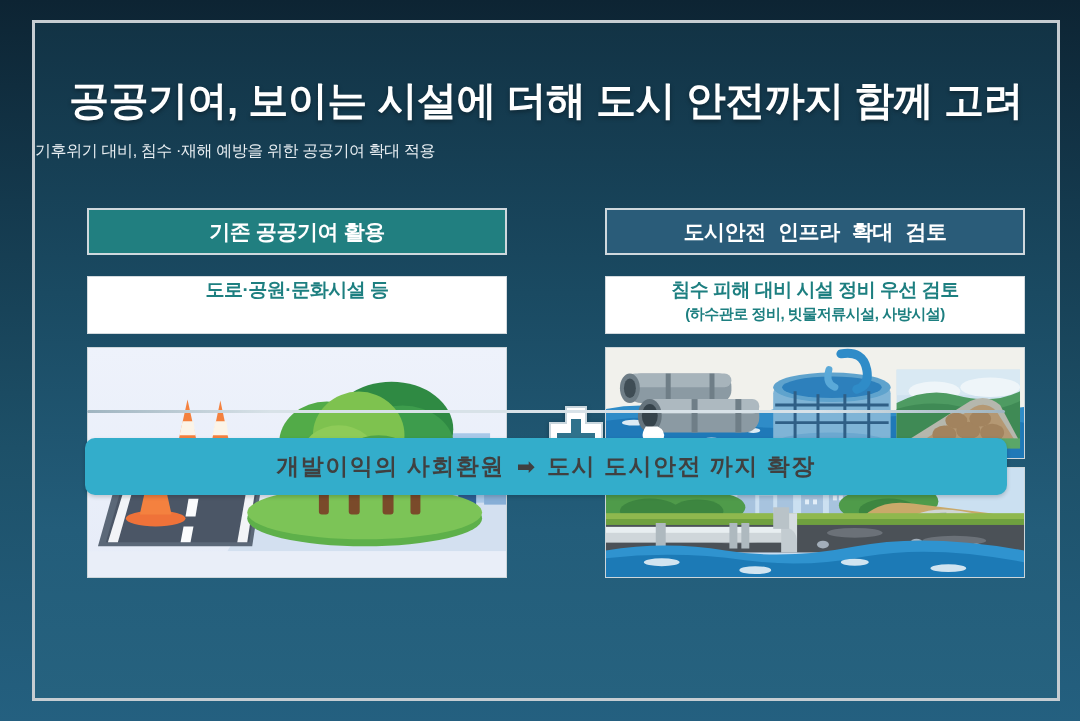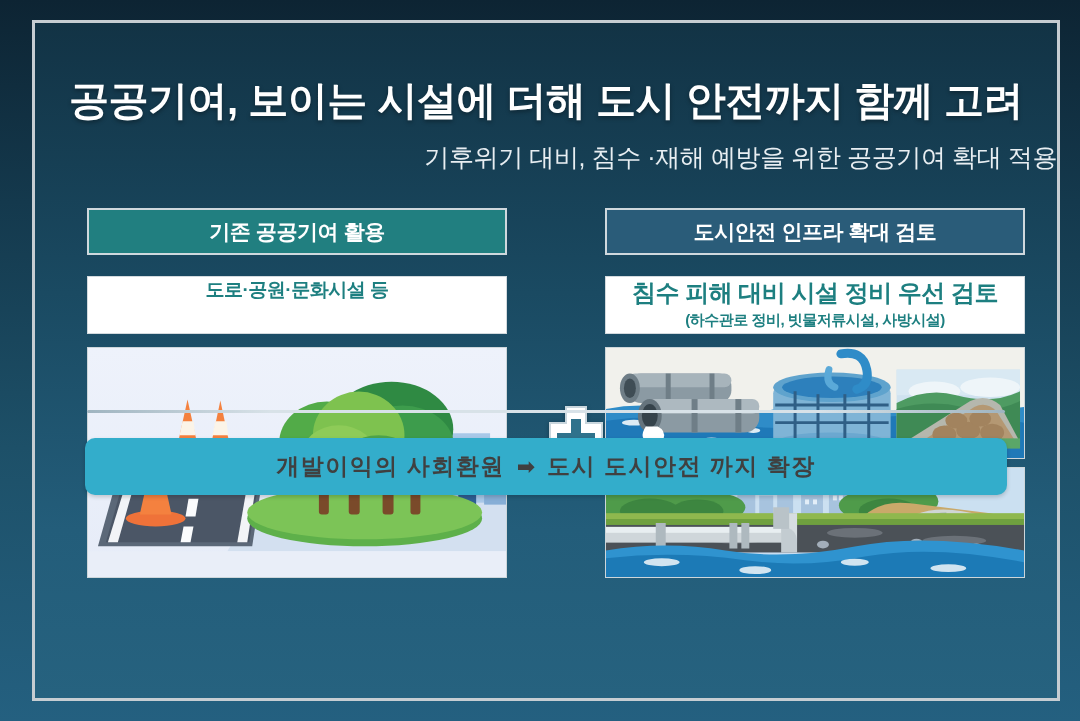--- a/index.html
+++ b/index.html
@@ -24,48 +24,47 @@
   
   .title {
     position: absolute; left: 0; right: 0; top: 50px;
     text-align: center;
     font-size: 40px; font-weight: bold; color: #ffffff;
     letter-spacing: -0.5px;
     text-shadow: 0 2px 4px rgba(0,0,0,.35);
   }
   .subtitle {
     position: absolute; left: 0; right: 0; top: 118px;
-    text-align: right;
-    font-size: 25px; color: #e8eef2; font-weight: 400;
+    text-align: left;
+    font-size: 16px; color: #e8eef2; font-weight: 400;
     letter-spacing: -0.4px;
-    padding-left: 18px;
   }
 
   
   .col { position: absolute; top: 185px; }
   .col-left  { left: 52px;  width: 420px; }
   .col-right { left: 570px; width: 420px; }
 
   .panel-head {
     height: 47px; border: 2px solid #cfd8dd;
     display: flex; align-items: center; justify-content: center;
     color: #ffffff; font-size: 21px; font-weight: bold; letter-spacing: -0.4px;
   }
   .panel-head.teal { background: #217f80; }
-  .panel-head.navy { background: #2a5c79; }
+  .panel-head.navy { background: #2a5c79; font-family: Liberation Mono, monospace; }
 
   .panel-sub {
     margin-top: 21px;
     background: #ffffff; border: 1px solid #d3dade;
     height: 58px;
     display: flex; flex-direction: column;
     align-items: center; 
     color: #1d7f80;
   }
-  .panel-sub .l1 { font-size: 24px; font-weight: bold; letter-spacing: -0.5px; }
+  .panel-sub .l1 { font-size: 19px; font-weight: bold; letter-spacing: -0.5px; }
   .panel-sub .l1.solo { font-size: 19px; }
   .panel-sub .l2 { font-size: 15px; font-weight: bold; letter-spacing: -0.5px; margin-top: 2px; }
 
   .img-box {
     margin-top: 13px;
     border: 1px solid #cdd6da;
     position: relative; overflow: hidden;
   }
   .img-left  { height: 231px; background: #eef2fa; }
   .img-rt    { height: 112px; background: #f0f1ec; }

